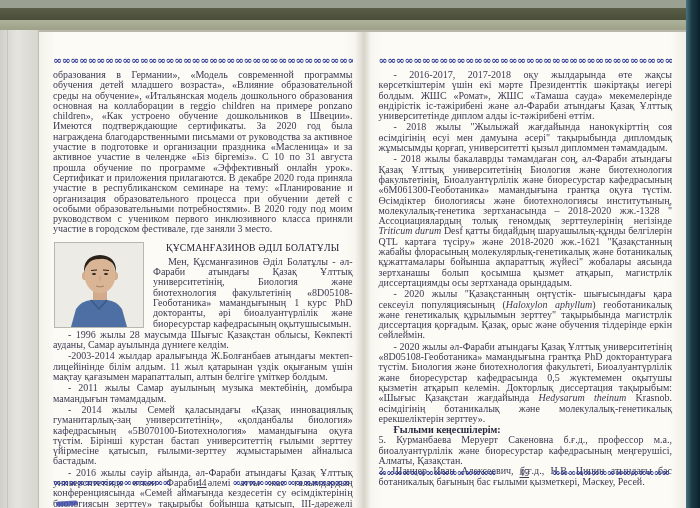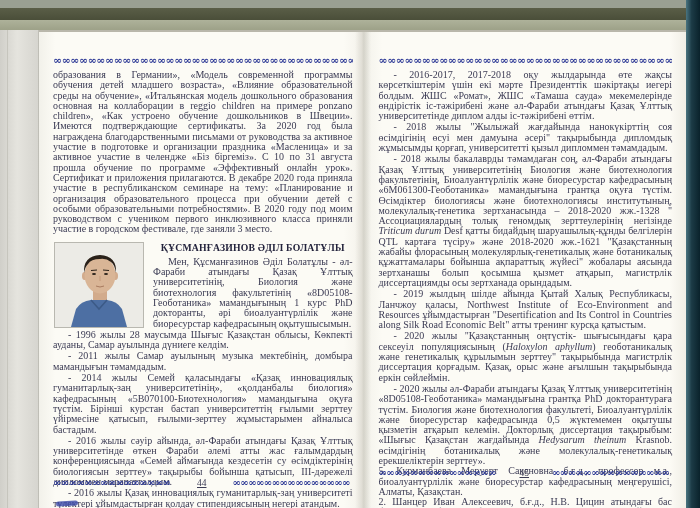--- a/index.html
+++ b/index.html
@@ -28,21 +28,21 @@
   .page.right{padding:23px 14px 0 16px;
               background:linear-gradient(90deg,#f2f1ea 0%,#fcfbf5 6%,#fcfbf5 95%,#f0eee6 100%);}
   .gutter-shadow{position:absolute;top:0;bottom:0;left:calc(50% - 8px);width:16px;pointer-events:none;
                  background:linear-gradient(90deg,rgba(95,90,72,0) 0%,rgba(95,90,72,0.13) 42%,rgba(95,90,72,0.2) 55%,rgba(95,90,72,0) 100%);}
   
   .t{margin:0;font-size:10px;line-height:10.3px;text-align:justify;color:#3b3b54;}
   .ind{text-indent:15px;}
   .sp{margin-top:1px;}
   i{font-style:italic;}
   b{color:#26263e;}
-  h3.profile-heading{margin:7px 0 4px;font-size:9.7px;font-weight:bold;text-align:center;
+  h3.profile-heading{margin:7px 0 4px;font-size:9.7px;font-weight:normal;text-align:center;
                      color:#22223b;letter-spacing:0.2px;}
   
   .orn{color:#2e3a96;font-weight:bold;white-space:nowrap;overflow:hidden;
        font-family:"DejaVu Serif",serif;}
   .orn.top{font-size:11px;line-height:11px;letter-spacing:-0.5px;margin:0 0 4px 0;text-align:center;}
   .orn.seg{font-size:10px;line-height:10px;letter-spacing:-0.5px;width:118px;}
   .pagefoot{position:absolute;left:14px;right:12px;bottom:20px;display:flex;
             align-items:center;justify-content:space-between;}
   .page.right .pagefoot{left:16px;right:16px;bottom:30px;}
   .pagenum{font-size:9.5px;color:#3b3b54;text-decoration:underline;}
@@ -86,44 +86,45 @@
             <ellipse cx="51" cy="31" rx="2" ry="1" fill="#2a2119"></ellipse>
             <path d="M36 27.5 L42 27" stroke="#2a2119" stroke-width="1"></path>
             <path d="M48 27 L54 27.5" stroke="#2a2119" stroke-width="1"></path>
             <path d="M45 33 L45 38" stroke="#c49a7a" stroke-width="1"></path>
             <path d="M41 43 Q45 45 49 43" stroke="#a87a5e" stroke-width="1" fill="none"></path>
           </svg>
         </div>
         <h3 class="profile-heading">ҚҰСМАНҒАЗИНОВ ӘДІЛ БОЛАТҰЛЫ</h3>
         <p class="t ind">Мен, Құсманғазинов Әділ Болатұлы - әл-Фараби атындағы Қазақ Ұлттық университетінің, Биология және биотехнология факультетінің «8D05108-Геоботаника» мамандығының 1 курс PhD докторанты, әрі биоалуантүрлілік және биоресурстар кафедрасының оқытушысымын.</p>
         <p class="t ind sp">- 1996 жылы 28 маусымда Шығыс Қазақстан облысы, Көкпекті ауданы, Самар ауылында дүниеге келдім.</p>
+        <p class="t ind sp">-2003-2014 жылдар аралығында Ж.Болғанбаев атындағы мектеп-лицейінінде білім алдым. 11 жыл қатарынан үздік оқығаным үшін мақтау қағазымен марапатталып, алтын белгіге үміткер болдым.</p>
         <p class="t ind sp">- 2011 жылы Самар ауылының музыка мектебінің, домбыра мамандығын тәмамдадым.</p>
         <p class="t ind sp">- 2014 жылы Семей қаласындағы «Қазақ инновациялық гуманитарлық-заң университетінің», «қолданбалы биология» кафедрасының «5В070100-Биотехнология» мамандығына оқуға түстім. Бірінші курстан бастап университеттің ғылыми зерттеу үйірмесіне қатысып, ғылыми-зерттеу жұмыстарымен айналыса бастадым.</p>
         <p class="t ind sp">- 2016 жылы сәуір айында, әл-Фараби атындағы Қазақ Ұлттық университетінде өткен Фараби әлемі атты жас ғалымдардың конференциясында «Семей аймағында кездесетін су өсімдіктерінің биологиясын зерттеу» тақырыбы бойынша қатысып, ІІІ-дәрежелі дипломмен марапатталдым.</p>
         <p class="t ind sp">- 2016 жылы Қазақ инновациялық гуманитарлық-заң университеті түлектері ұйымдастырған қолдау стипендиясының негері атандым.</p>
         <div class="clear"></div>
       </div>
 
       <div class="pagefoot">
         <div class="orn seg">∞∞∞∞∞∞∞∞∞∞∞∞∞∞∞∞</div>
         <span class="pagenum">44</span>
         <div class="orn seg">∞∞∞∞∞∞∞∞∞∞∞∞∞∞∞∞</div>
       </div>
     </div>
 
     <div class="page right">
       <div class="orn top">∞∞∞∞∞∞∞∞∞∞∞∞∞∞∞∞∞∞∞∞∞∞∞∞∞∞∞∞∞∞∞∞∞∞∞∞∞∞∞∞∞∞∞∞</div>
 
       <p class="t ind">- 2016-2017, 2017-2018 оқу жылдарында өте жақсы көрсеткіштерім үшін екі мәрте Президенттік шәкіртақы иегері болдым. ЖШС «Ромат», ЖШС «Тамаша сауда» мекемелерінде өндірістік іс-тәжірибені және әл-Фараби атындағы Қазақ Ұлттық университетінде диплом алды  іс-тәжірибені өттім.</p>
       <p class="t ind sp">- 2018 жылы "Жылыжай жағдайында нанокүкірттің соя өсімдігінің өсуі мен дамуына әсері" тақырыбында дипломдық жұмысымды қорғап, университетті қызыл дипломмен тәмамдадым.</p>
       <p class="t ind sp"><span>- 2018 жылы бакалаврды тәмамдаған соң, әл-Фараби атындағы Қазақ Ұлттық университетінің Биология және биотехнология факультетінің, Биоалуантүрлілік және биоресурстар кафедрасының «6М061300-Геоботаника» мамандығына грантқа оқуға түстім. Өсімдіктер биологиясы және биотехнологиясы институтының, молекулалық-генетика зертханасында – 2018-2020 жж.-1328 " Ассоциациялардың толық геномдық зерттеулерінің негізінде </span><i>Triticum durum</i><span> Desf қатты бидайдың шаруашылық-құнды белгілерін QTL картаға түсіру» және 2018-2020 жж.-1621 "Қазақстанның жабайы флорасының молекулярлық-генетикалық және ботаникалық құжаттамалары бойынша ақпараттық жүйесі" жобалары аясында зертханашы болып қосымша қызмет атқарып, магистрлік диссертациямды осы зертханада орындадым.</span></p>
-      <p class="t ind sp">- 2019 жылдың шілде айында Қытай Халық Республикасы, Ланчжоу қаласы, Northwest Institute of Eco-Environment and Resources ұйымдастырған "Desertification and Its Control in Countries along Silk Road Economic Belt" атты тренинг курсқа қатыстым.</p>
-      <p class="t ind sp"><span>- 2020 жылы "Қазақстанның оңтүстік- шығысындағы қара сексеуіл популяциясының (</span><i>Haloxylon aphyllum</i><span>) геоботаникалық және генетикалық құрылымын зерттеу" тақырыбында магистрлік диссертация қорғадым. Қазақ, орыс және ағылшын тақырыбында еркін сөйлеймін.</span></p>
+      <p class="t ind sp"><span>- 2020 жылы "Қазақстанның оңтүстік- шығысындағы қара сексеуіл популяциясының (</span><i>Haloxylon aphyllum</i><span>) геоботаникалық және генетикалық құрылымын зерттеу" тақырыбында магистрлік диссертация қорғадым. Қазақ, орыс және обучения тілдерінде еркін сөйлеймін.</span></p>
       <p class="t ind sp"><span>- 2020 жылы әл-Фараби атындағы Қазақ Ұлттық университетінің «8D05108-Геоботаника» мамандығына грантқа PhD докторантураға түстім. Биология және биотехнология факультеті, Биоалуантүрлілік және биоресурстар кафедрасында 0,5 жүктемемен оқытушы қызметін атқарып келемін. Докторлық диссертация тақырыбым: «Шығыс Қазақстан жағдайында </span><i>Hedysarum theinum</i><span> Krasnob. өсімдігінің ботаникалық және молекулалық-генетикалық ерекшеліктерін зерттеу».</span></p>
 
+      <p class="t ind sp"><b>Ғылыми кеңесшілерім:</b></p>
       <p class="t">5. Курманбаева Меруерт Сакеновна б.ғ.д., профессор м.а., биоалуантүрлілік және биоресурстар кафедрасының меңгерушісі, Алматы, Қазақстан.</p>
       <p class="t">2. Шанцер Иван Алексеевич, б.ғ.д., Н.В. Цицин атындағы бас ботаникалық бағының бас ғылыми қызметкері, Мәскеу, Ресей.</p>
 
       <div class="pagefoot">
         <div class="orn seg">∞∞∞∞∞∞∞∞∞∞∞∞∞∞∞∞</div>
         <span class="pagenum">45</span>
         <div class="orn seg">∞∞∞∞∞∞∞∞∞∞∞∞∞∞∞∞</div>
       </div>
     </div>
 

